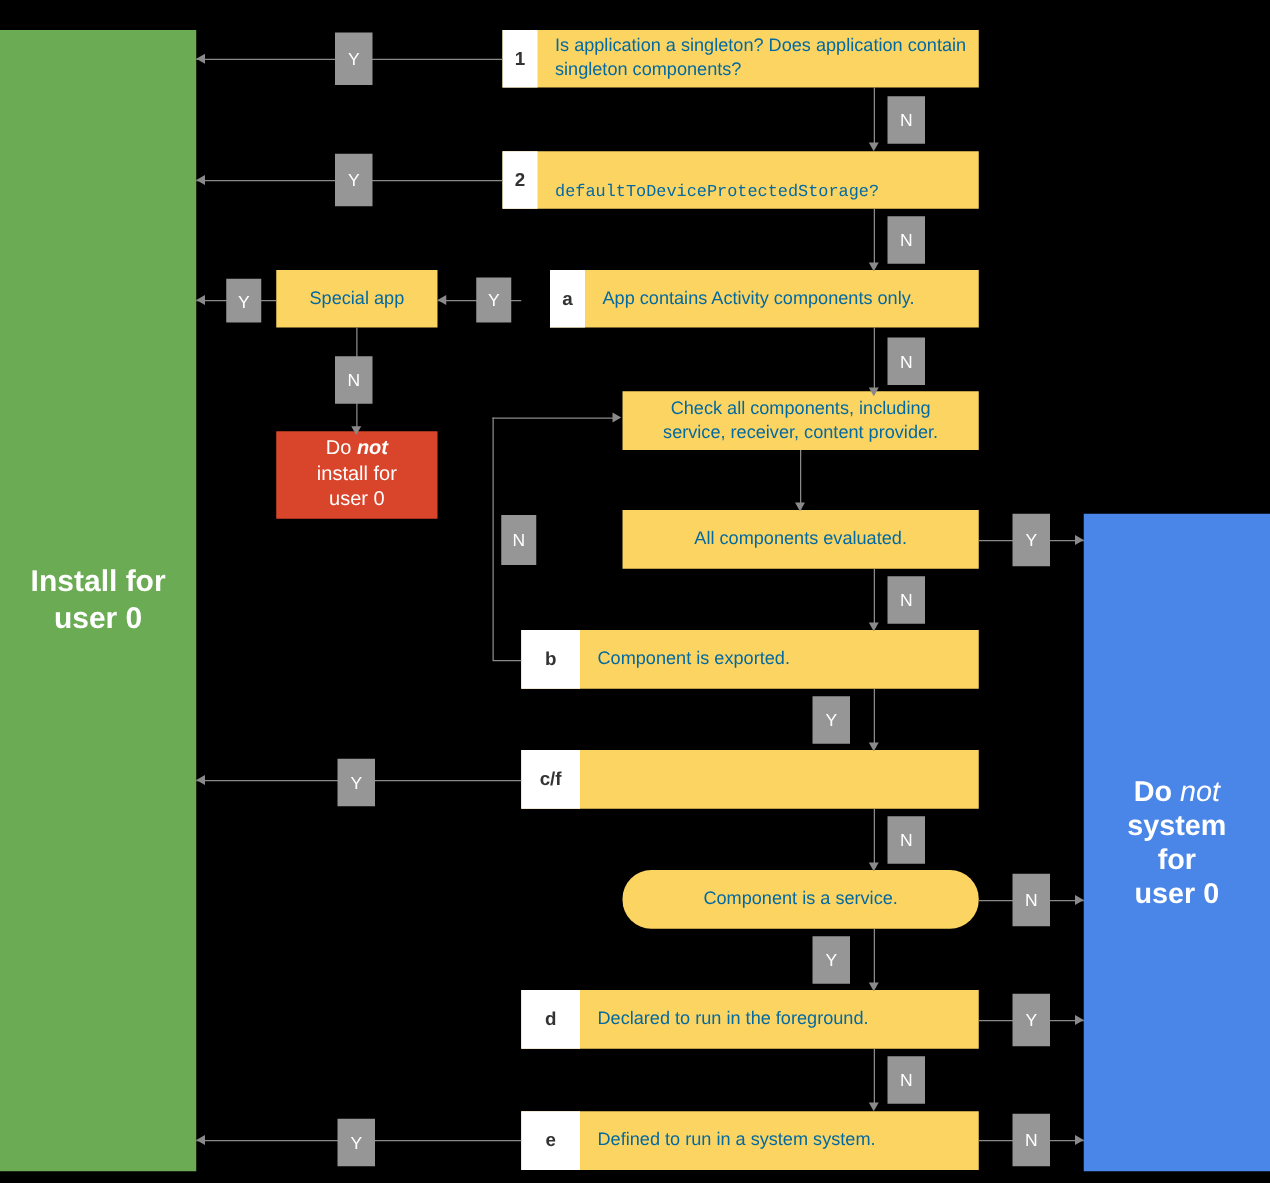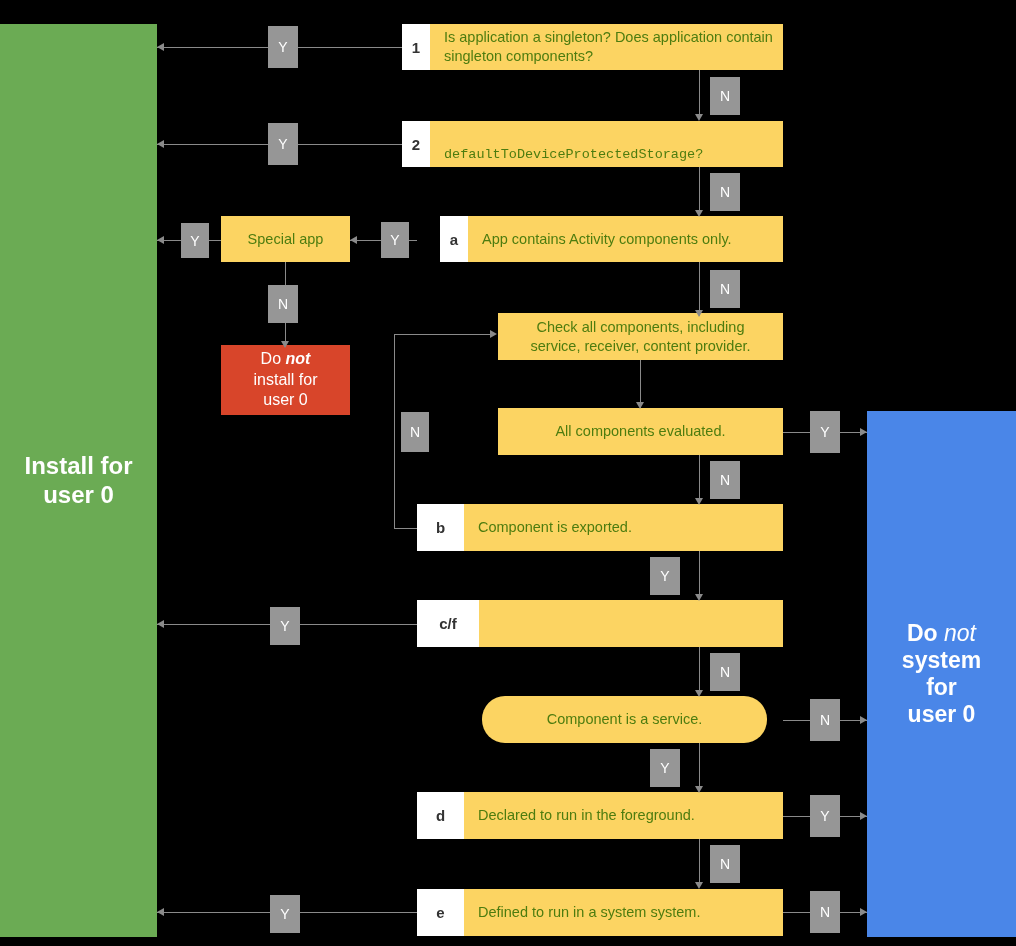--- a/index.html
+++ b/index.html
@@ -55,21 +55,21 @@
     display: flex;
     align-items: center;
     justify-content: center;
     flex: 0 0 auto;
     box-sizing: border-box;
   }
   .node .body {
     flex: 1 1 auto;
     display: flex;
     align-items: center;
-    color: #4d7c0f;
+    color: #0369a1;
     font-size: 14.5px;
     line-height: 1.28;
     box-sizing: border-box;
   }
   .node .body.center {
     justify-content: center;
     text-align: center;
   }
   .node .body.left {
     justify-content: flex-start;
@@ -274,24 +274,24 @@
       </div>
     </div>
   </div>
 
   <div class="node" style="left:417px; top:504px; width:366px; height:47px;">
     <div class="tag" style="width:47px;">b</div>
     <div class="body left">Component is exported.</div>
   </div>
 
   <div class="node" style="left:417px; top:600px; width:366px; height:47px;">
-    <div class="tag" style="width:62px;">c/f</div>
-  </div>
-
-  <div class="node" style="left:482px; top:696px; width:285px; height:47px;border-radius:23px;">
+    <div class="tag" style="width:47px;">c/f</div>
+  </div>
+
+  <div class="node" style="left:498px; top:696px; width:285px; height:47px;border-radius:23px;">
     <div class="body center">Component is a service.</div>
   </div>
 
   <div class="node" style="left:417px; top:792px; width:366px; height:47px;">
     <div class="tag" style="width:47px;">d</div>
     <div class="body left">Declared to run in the foreground.</div>
   </div>
 
   <div class="node" style="left:417px; top:889px; width:366px; height:47px;">
     <div class="tag" style="width:47px;">e</div>

